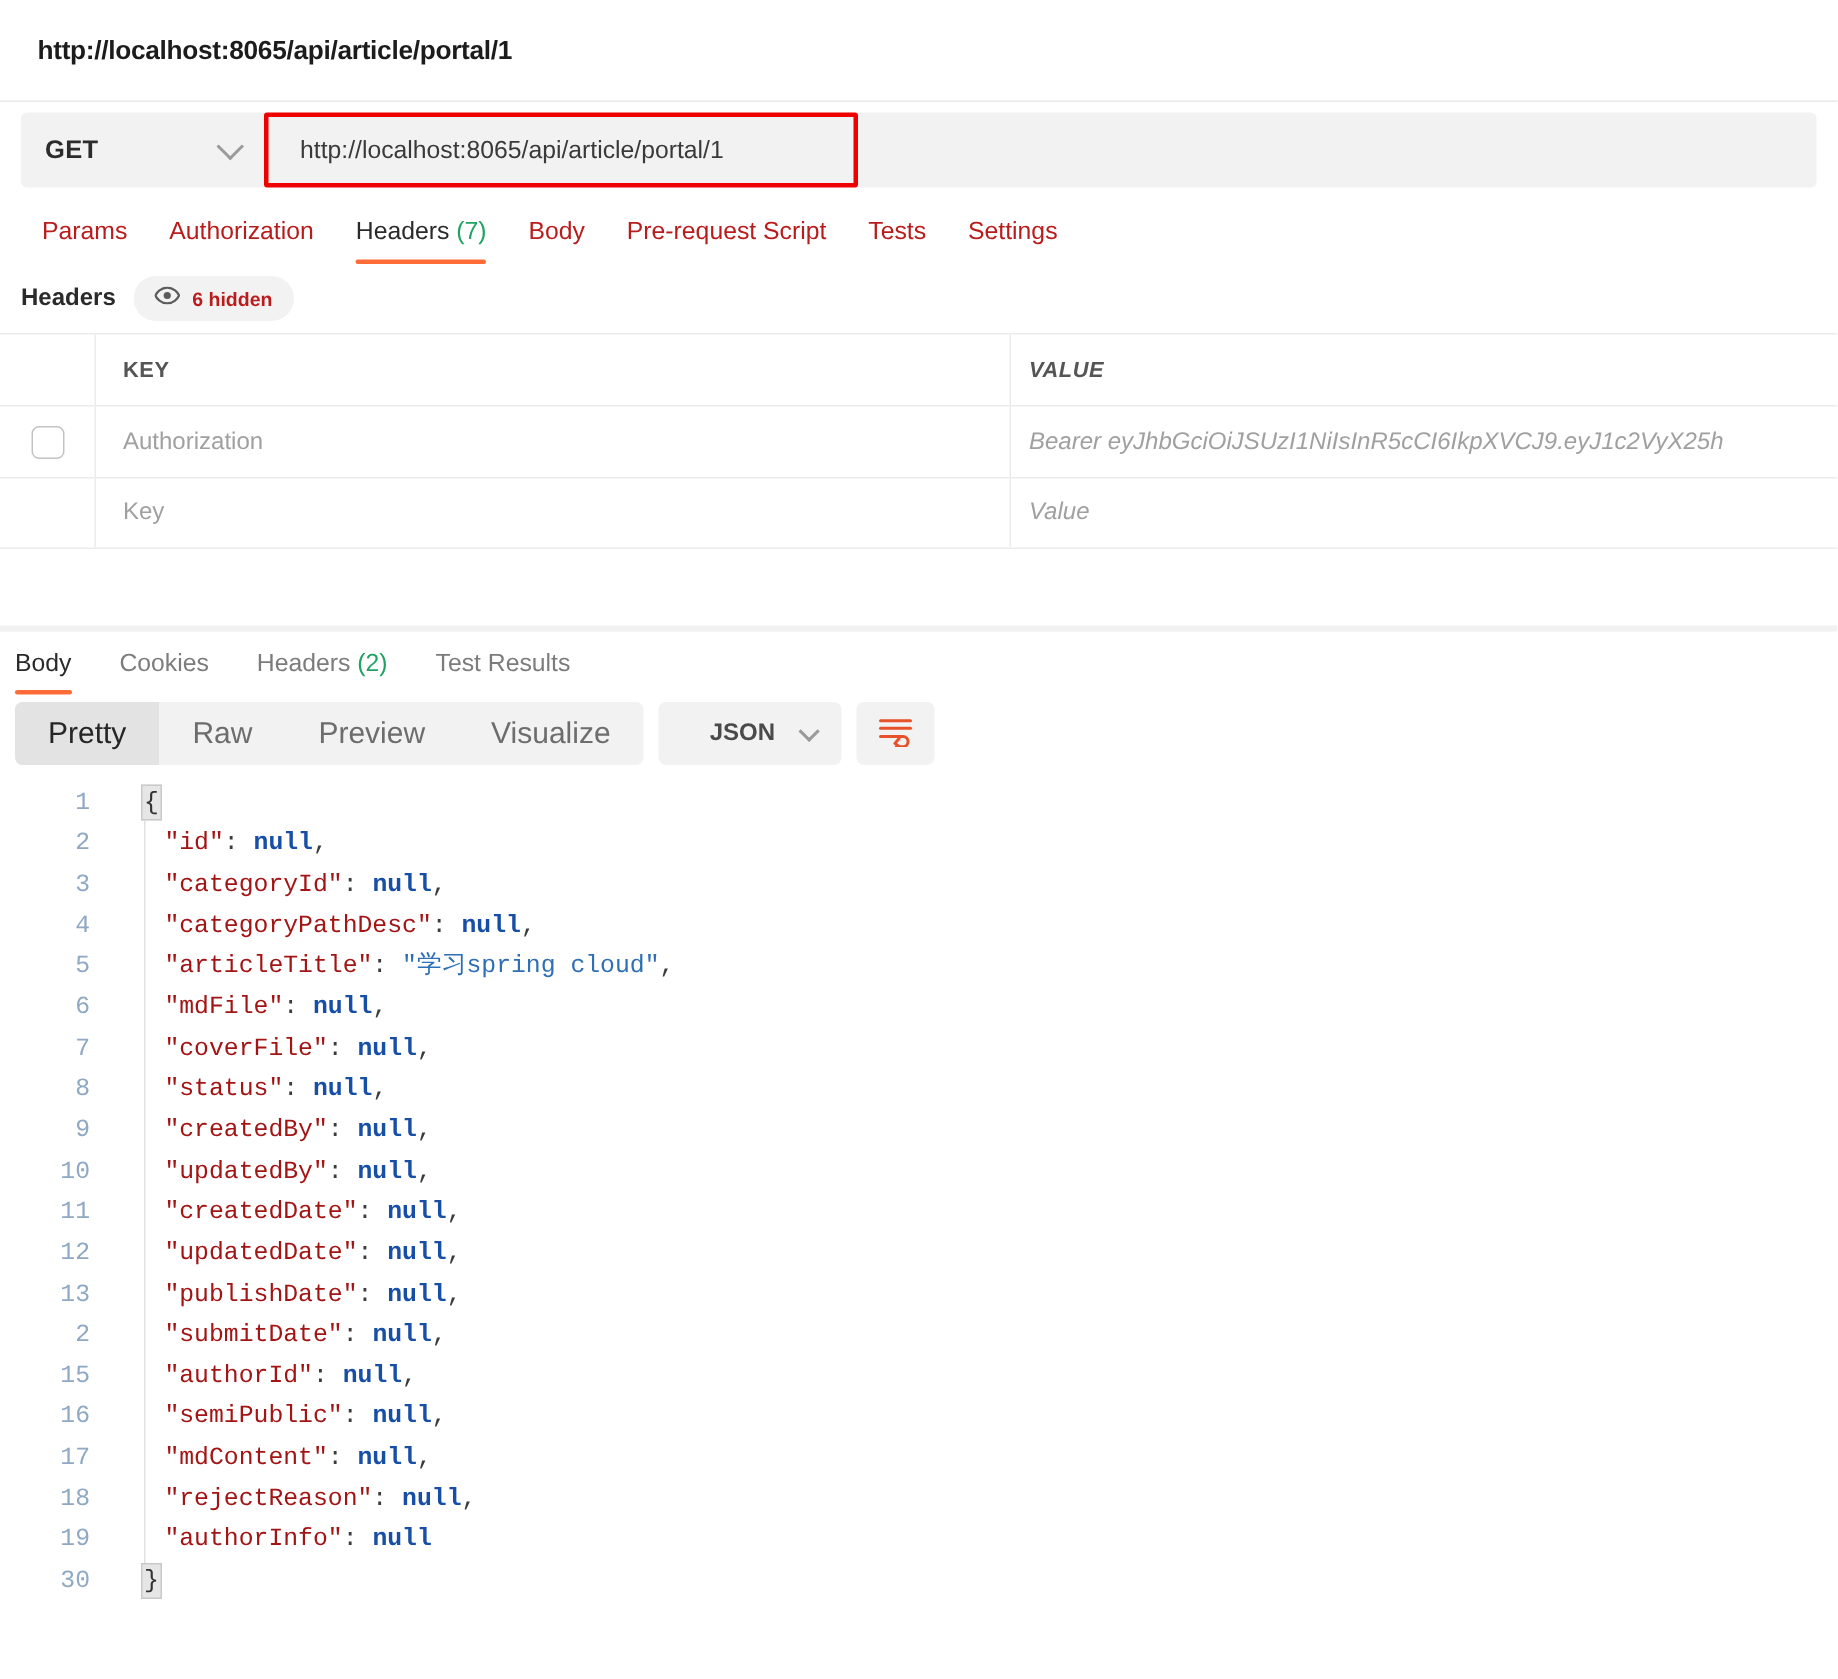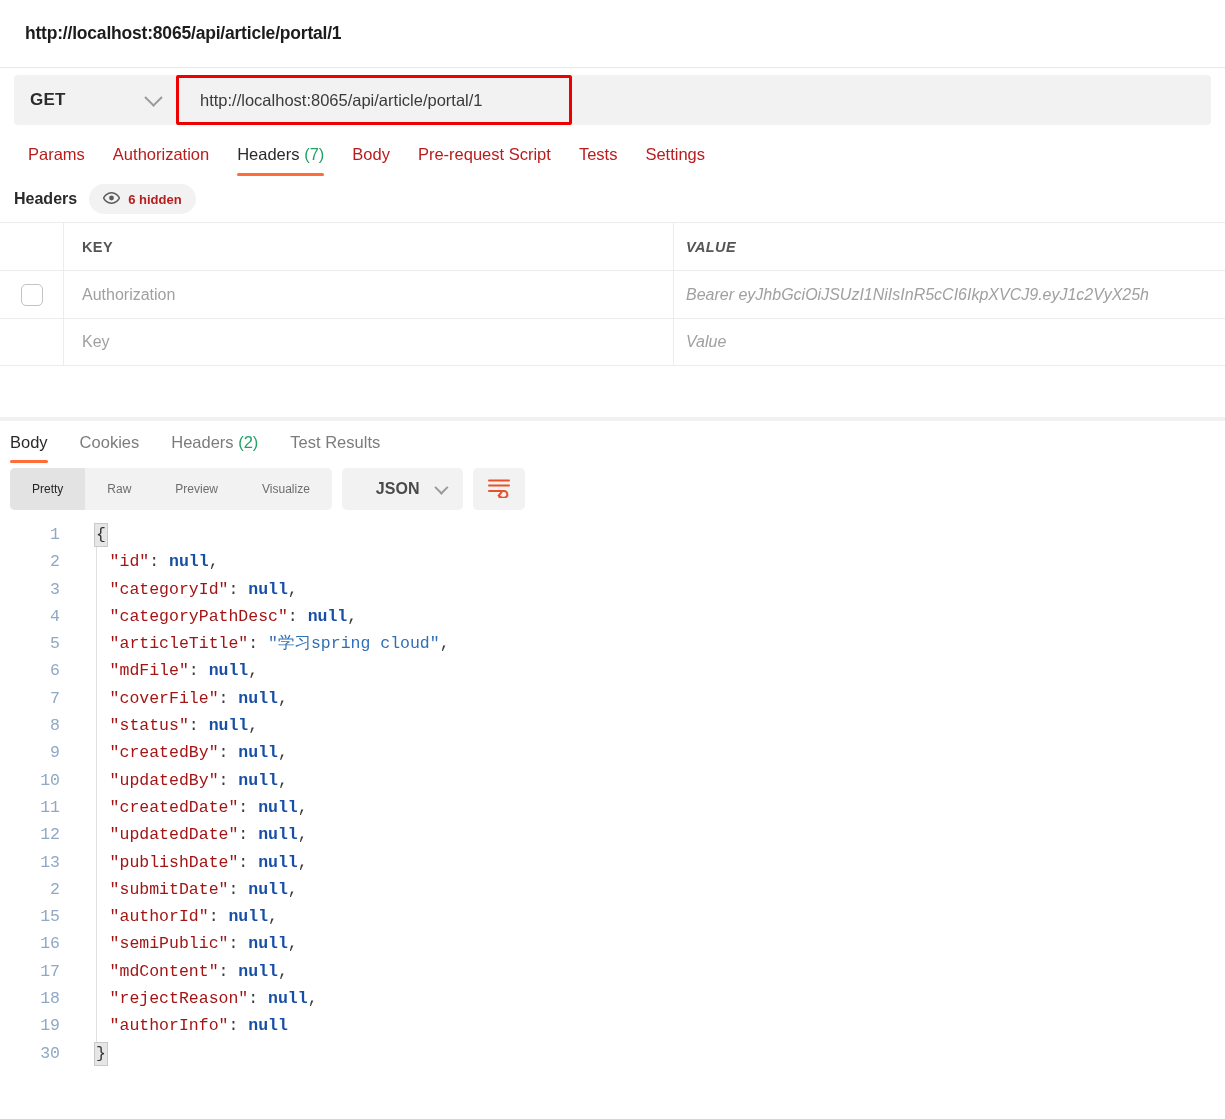--- a/index.html
+++ b/index.html
@@ -234,21 +234,21 @@
     background: #f2f2f2;
     border-radius: 5px;
     height: 42px;
     overflow: hidden;
   }
   .seg {
     display: flex;
     align-items: center;
     justify-content: center;
     padding: 0 22px;
-    font-size: 12px;
+    font-size: 20px;
     color: #6d6d6d;
     cursor: pointer;
     height: 42px;
   }
   .seg.active {
     background: #e3e3e3;
     color: #262626;
   }
   #format-select {
     display: flex;

